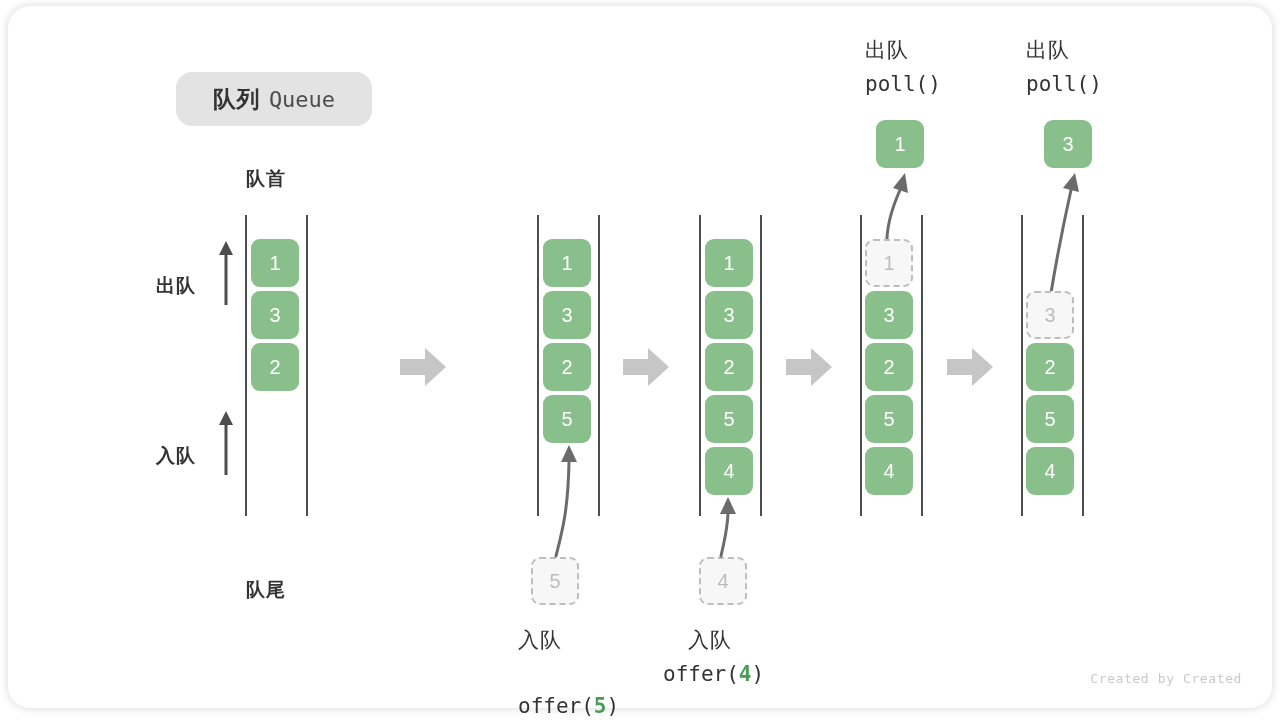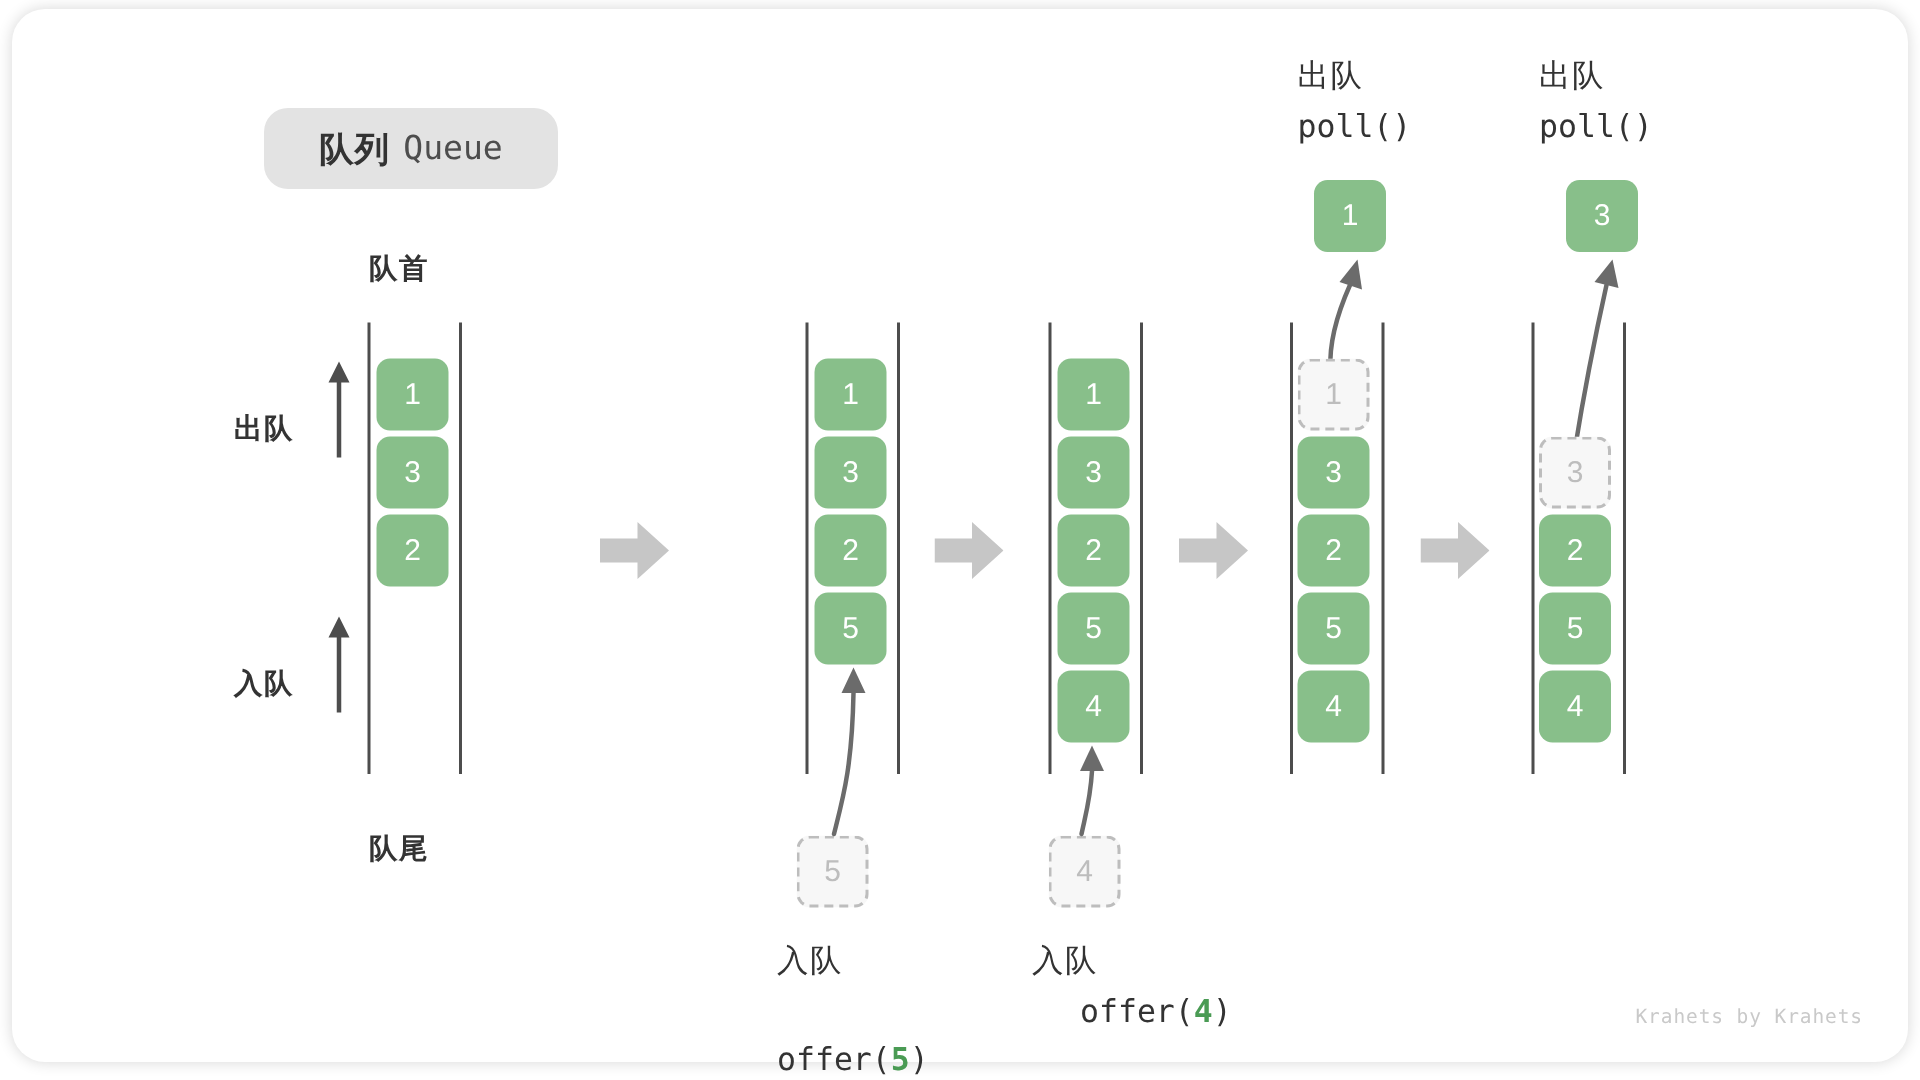--- a/index.html
+++ b/index.html
@@ -131,21 +131,21 @@
 
 <div id="stage">
   <div id="card">
 
     <div id="title-chip">
       <span class="cn">队列</span>
       <span class="en">Queue</span>
     </div>
 
     <div class="abs cn-bold" style="left:238px; top:160px;">队首</div>
-    <div class="abs cn-bold" style="left:238px; top:547px;">队尾</div>
+    <div class="abs cn-bold" style="left:238px; top:571px;">队尾</div>
 
     <div class="abs cn-bold" style="left:148px; top:267px;">出队</div>
     <div class="abs cn-bold" style="left:148px; top:437px;">入队</div>
 
     <svg class="dir-arrow" style="left:205px; top:233px;" width="26" height="68">
       <line x1="13" y1="66" x2="13" y2="12" stroke="#4d4d4d" stroke-width="3"></line>
       <polygon points="13,2 6,16 20,16" fill="#4d4d4d"></polygon>
     </svg>
     <svg class="dir-arrow" style="left:205px; top:403px;" width="26" height="68">
       <line x1="13" y1="66" x2="13" y2="12" stroke="#4d4d4d" stroke-width="3"></line>
@@ -195,21 +195,21 @@
     <div class="elem" style="left:697px; top:441px;">4</div>
 
     <div class="elem ghost" style="left:691px; top:551px;">4</div>
 
     <svg class="motion" style="left:688px; top:482px;" width="60" height="72">
       <path d="M 25 68 C 28 54, 31 44, 32 26" stroke="#6b6b6b" stroke-width="3" fill="none" stroke-linecap="round"></path>
       <polygon points="32,9 24,26 40,26" fill="#6b6b6b"></polygon>
     </svg>
 
     <div class="abs op-cn" style="left:680px; top:620px;">入队</div>
-    <div class="abs op-mono" style="left:712px; top:656px;"><span>offer(</span><span class="num">4</span><span>)</span></div>
+    <div class="abs op-mono" style="left:655px; top:656px;"><span>offer(</span><span class="num">4</span><span>)</span></div>
 
     <svg class="flow-arrow" style="left:778px; top:340px;" viewBox="0 0 46 42">
       <polygon points="0,13 25,13 25,2 46,21 25,40 25,29 0,29" fill="#c6c6c6"></polygon>
     </svg>
 
     <div class="abs op-cn" style="left:857px; top:30px;">出队</div>
     <div class="abs op-mono" style="left:857px; top:66px;">poll()</div>
 
     <div class="elem" style="left:868px; top:114px;">1</div>
 
@@ -242,16 +242,16 @@
     </svg>
 
     <div class="rail" style="left:1013px; top:209px; height:301px;"></div>
     <div class="rail" style="left:1074px; top:209px; height:301px;"></div>
 
     <div class="elem ghost" style="left:1018px; top:285px;">3</div>
     <div class="elem" style="left:1018px; top:337px;">2</div>
     <div class="elem" style="left:1018px; top:389px;">5</div>
     <div class="elem" style="left:1018px; top:441px;">4</div>
 
-    <div id="credit">Krahets by Krahets</div>
+    <div id="credit">Created by Created</div>
 
   </div>
 </div>
 
 </body></html>

